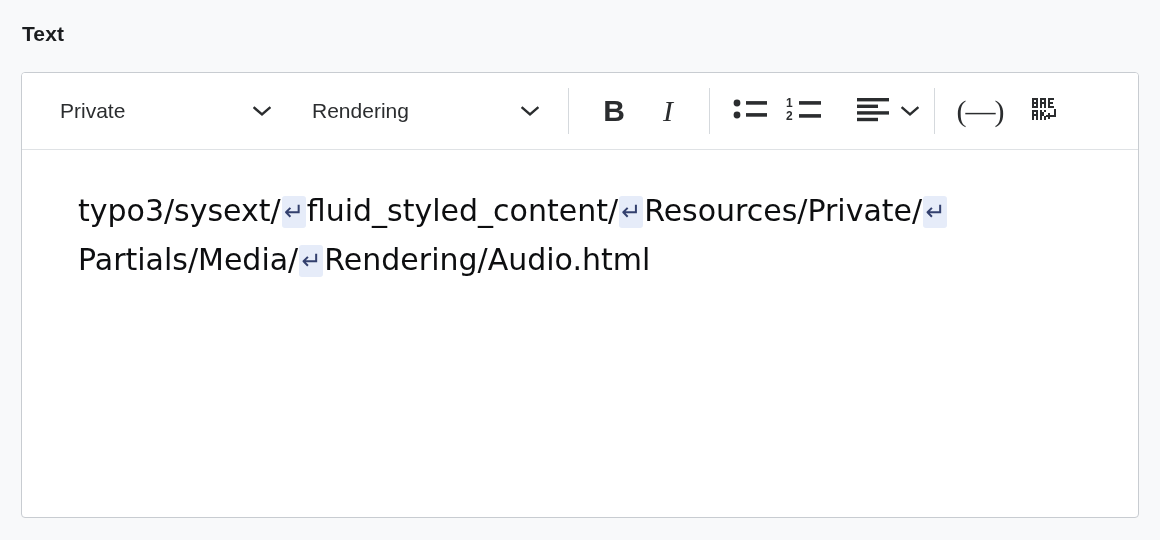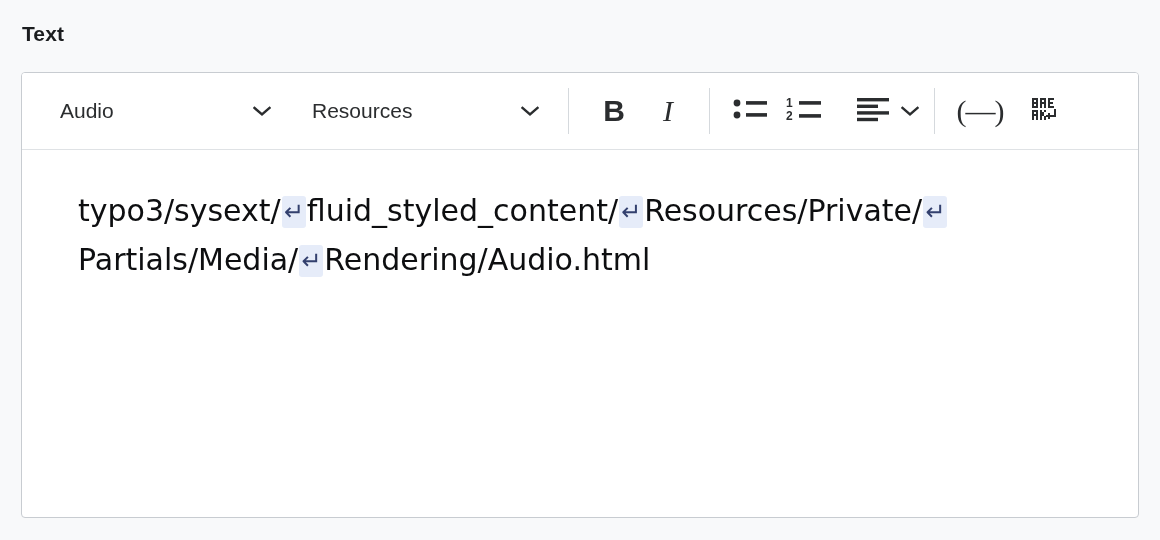--- a/index.html
+++ b/index.html
@@ -182,30 +182,30 @@
 
 <div class="page">
 
   <div class="field-label">Text</div>
 
   <div class="editor">
 
     <div class="toolbar">
 
       <div class="tb-dropdown styles">
-        <span class="dd-label">Audio</span>
+        <span class="dd-label">Private</span>
         <span class="chevron">
           <svg width="20" height="12" viewBox="0 0 20 12">
             <path d="M2.5 3 L10 9.5 L17.5 3" fill="none" stroke="#2b2d2f" stroke-width="2.4" stroke-linecap="square"></path>
           </svg>
         </span>
       </div>
 
       <div class="tb-dropdown paragraph">
-        <span class="dd-label">Resources</span>
+        <span class="dd-label">Rendering</span>
         <span class="chevron">
           <svg width="20" height="12" viewBox="0 0 20 12">
             <path d="M2.5 3 L10 9.5 L17.5 3" fill="none" stroke="#2b2d2f" stroke-width="2.4" stroke-linecap="square"></path>
           </svg>
         </span>
       </div>
 
       <div class="tb-sep sp-left"></div>
 
       <div class="tb-btn bold sp-left">B</div>

